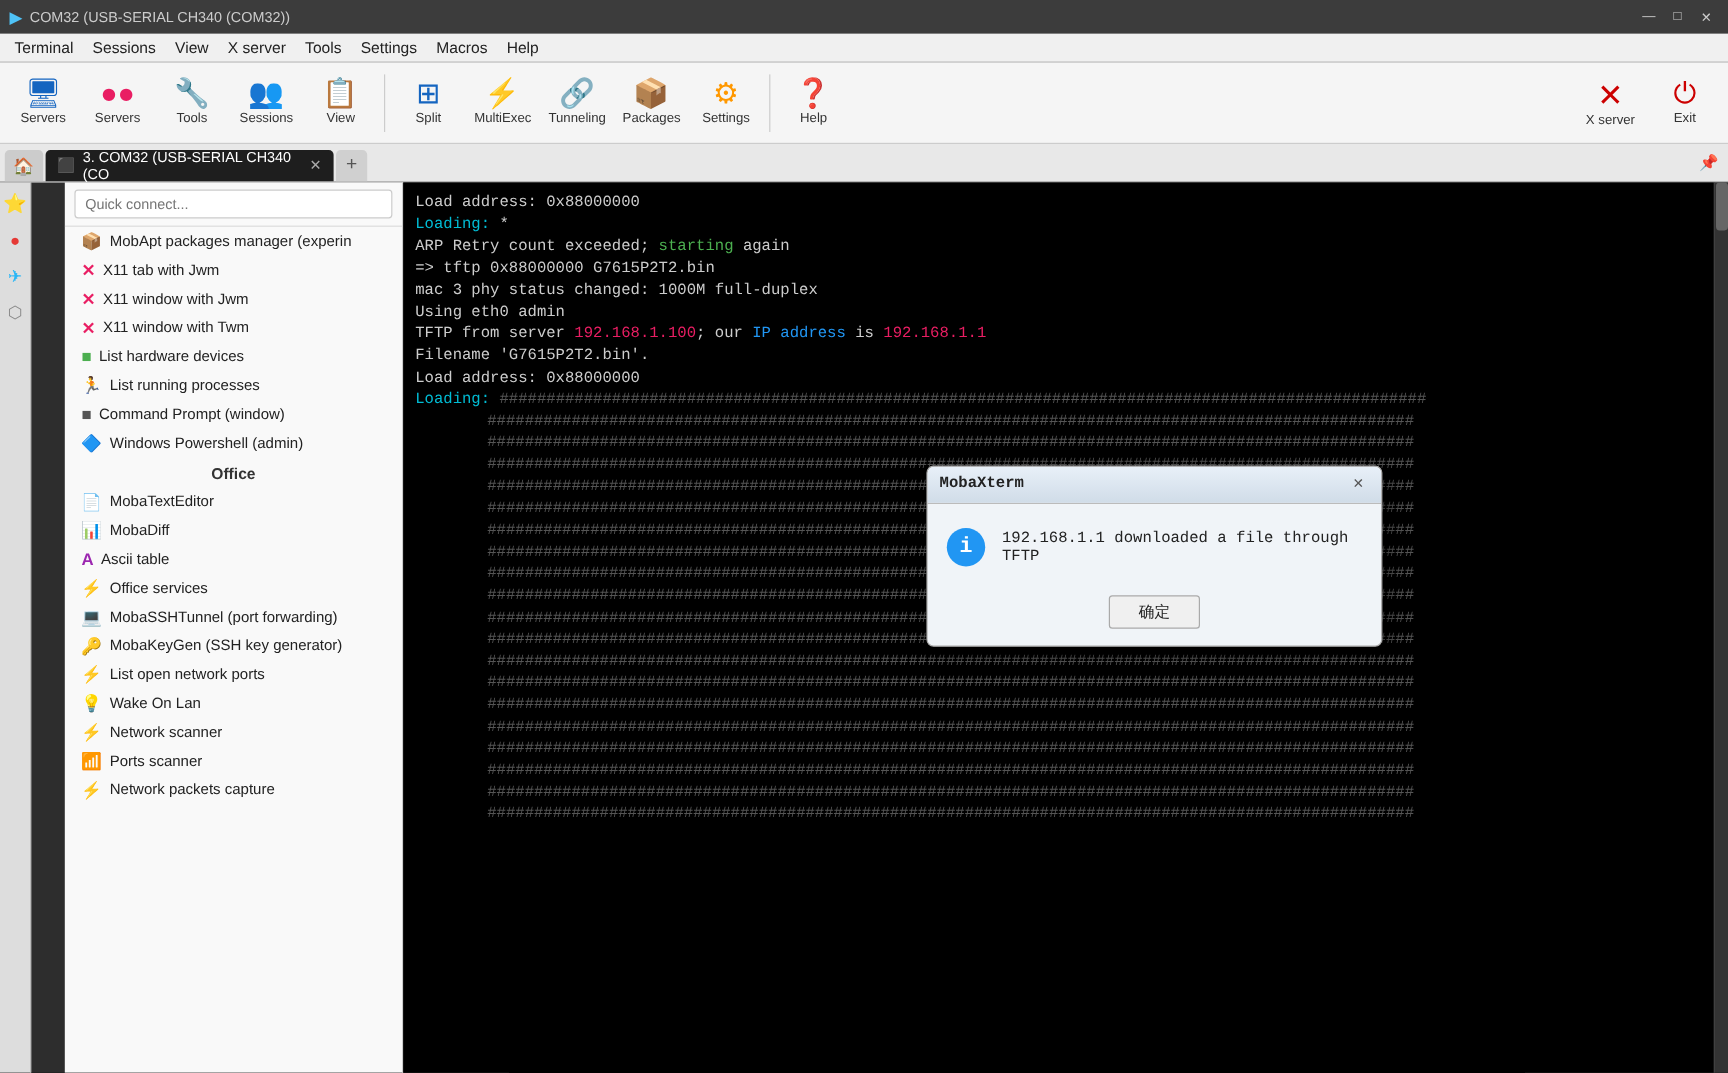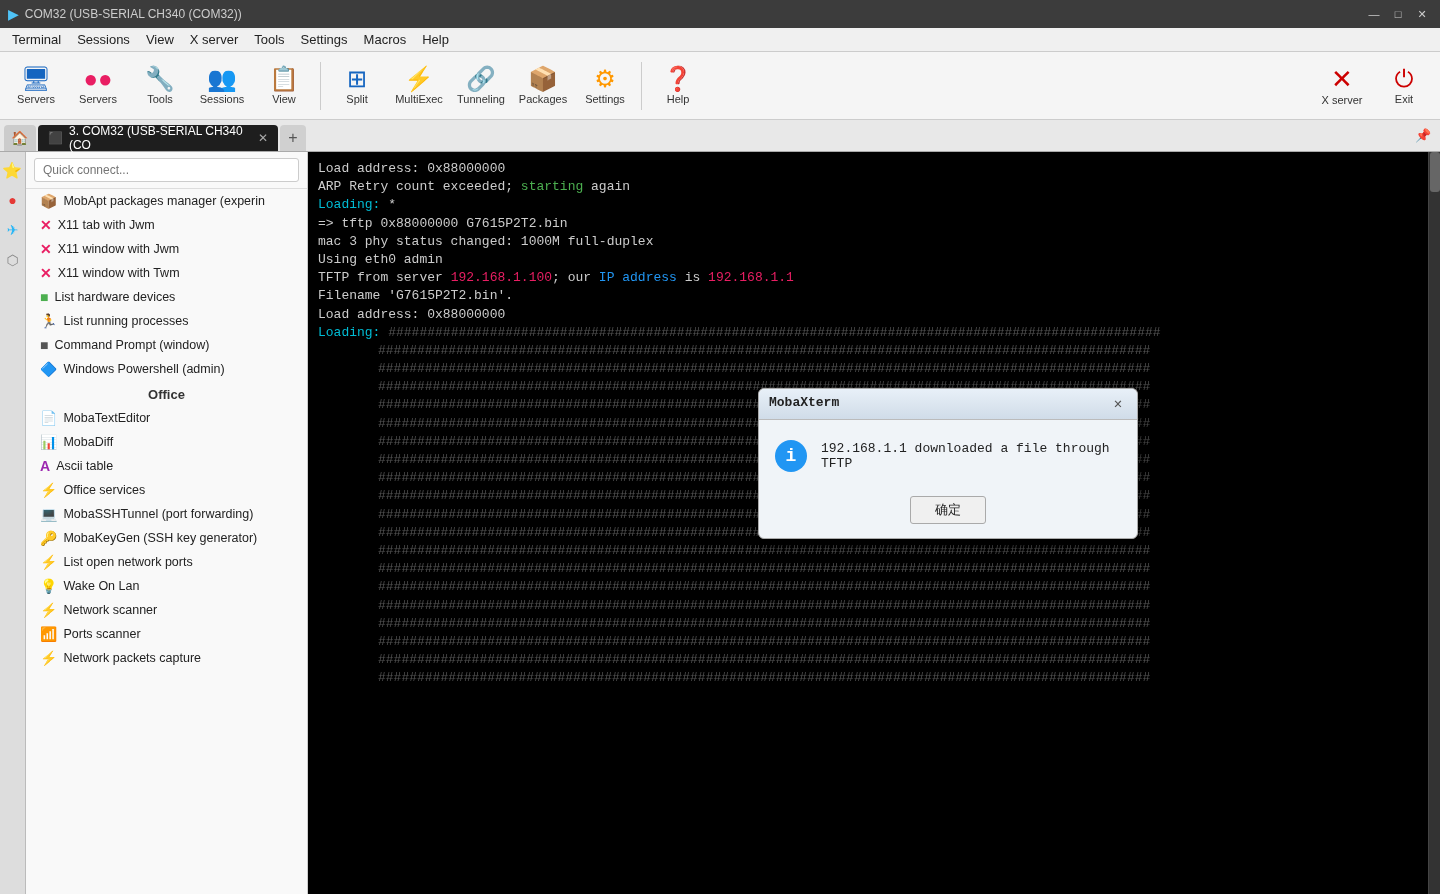--- a/index.html
+++ b/index.html
@@ -330,21 +330,21 @@
 
 <div id="main">
 
   <div style="width:26px; background:#ddd; display:flex; flex-direction:column; align-items:center; padding:4px 0; gap:2px; border-right:1px solid #bbb;">
     <div class="sidebar-icon-btn" style="color:#f5a623; font-size:16px;">⭐</div>
     <div class="sidebar-icon-btn" style="color:#e53935; font-size:14px;">●</div>
     <div class="sidebar-icon-btn" style="color:#29b6f6; font-size:14px;">✈</div>
     <div class="sidebar-icon-btn" style="color:#888; font-size:14px;">⬡</div>
   </div>
 
-  <div id="sidebar" style="width:282px;">
+  <div id="sidebar" style="width:282px;margin-left:28px;">
     <div id="quick-connect">
       <input type="text" placeholder="Quick connect..." style="">
     </div>
 
     <div class="sidebar-item">
       <span class="sidebar-item-icon" style="color:#2196f3;">📦</span>
       <span>MobApt packages manager (experin</span>
     </div>
     <div class="sidebar-item">
       <span class="sidebar-item-icon" style="color:#e91e63; font-weight:bold;">✕</span>
@@ -419,22 +419,22 @@
     </div>
     <div class="sidebar-item">
       <span class="sidebar-item-icon" style="color:#ffeb3b;">⚡</span>
       <span>Network packets capture</span>
     </div>
   </div>
 
   <div style="flex:1; display:flex; position:relative;">
     <div id="terminal-area">
       <div class="term-line">Load address: 0x88000000</div>
+      <div class="term-line"><span class="term-cyan">Loading: </span>*</div>
       <div class="term-line">ARP Retry count exceeded; <span class="term-green">starting</span> again</div>
-      <div class="term-line"><span class="term-cyan">Loading: </span>*</div>
       <div class="term-line">=&gt; tftp 0x88000000 G7615P2T2.bin</div>
       <div class="term-line">mac 3 phy status changed: 1000M full-duplex</div>
       <div class="term-line">Using eth0 admin</div>
       <div class="term-line">TFTP from server <span class="term-magenta">192.168.1.100</span>; our <span class="term-blue">IP address</span> is <span class="term-magenta">192.168.1.1</span></div>
       <div class="term-line">Filename 'G7615P2T2.bin'.</div>
       <div class="term-line">Load address: 0x88000000</div>
       <div class="term-line"><span class="term-cyan">Loading: </span><span class="term-hash">###################################################################################################</span></div>
       <div class="term-line"><span style="padding-left:60px" class="term-hash">###################################################################################################</span></div>
       <div class="term-line"><span style="padding-left:60px" class="term-hash">###################################################################################################</span></div>
       <div class="term-line"><span style="padding-left:60px" class="term-hash">###################################################################################################</span></div>

